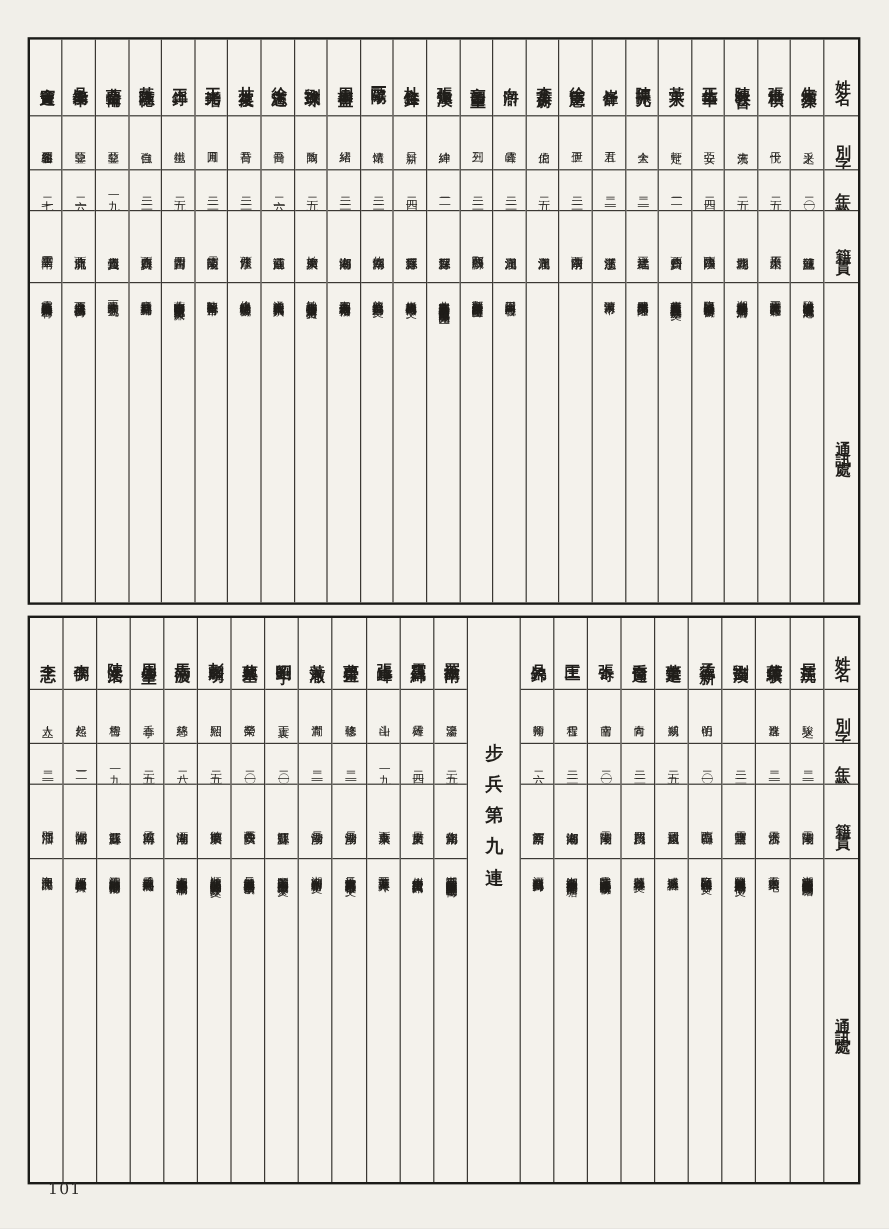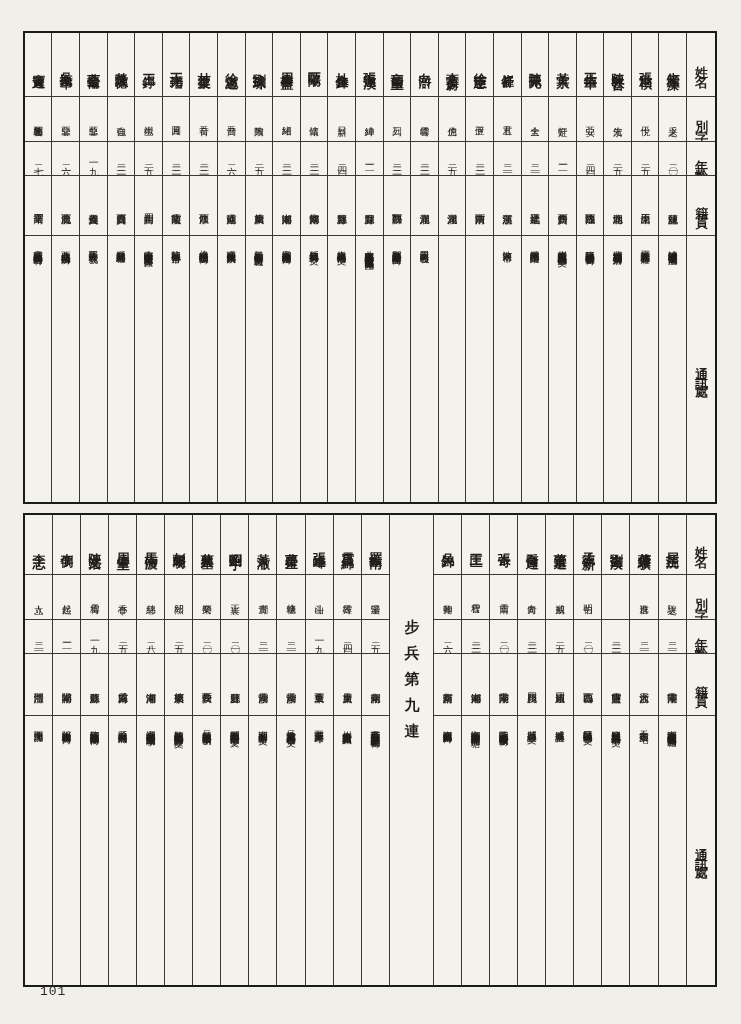--- a/index.html
+++ b/index.html
@@ -35,21 +35,21 @@
   .t-bottom .c-name{height:60px} .t-bottom .c-zi{height:45px}
   .t-bottom .c-age{height:34px}  .t-bottom .c-native{height:62px}
 
   .header-cell { font-size:13px; font-weight:bold; letter-spacing:9px; }
   .header-cell.c-addr { justify-content:center; padding-top:0; }
 
   .c-section { flex:1; border-bottom:none; font-size:15px; font-weight:bold;
                letter-spacing:26px; justify-content:flex-start; padding-top:92px; }
 
   .page-number { position:absolute; left:40px; top:984px; font-size:13px;
-                 letter-spacing:1px; color:#2b2926;font-family:Liberation Mono, monospace; }
+                 letter-spacing:1px; color:#2b2926; }
 </style>
 </head>
 <body>
 
 <div class="page">
   <div class="frame">
     <section class="table t-top">
         <div class="col header-col">
           <div class="cell header-cell c-name">姓名</div>
           <div class="cell header-cell c-zi">別字</div>

